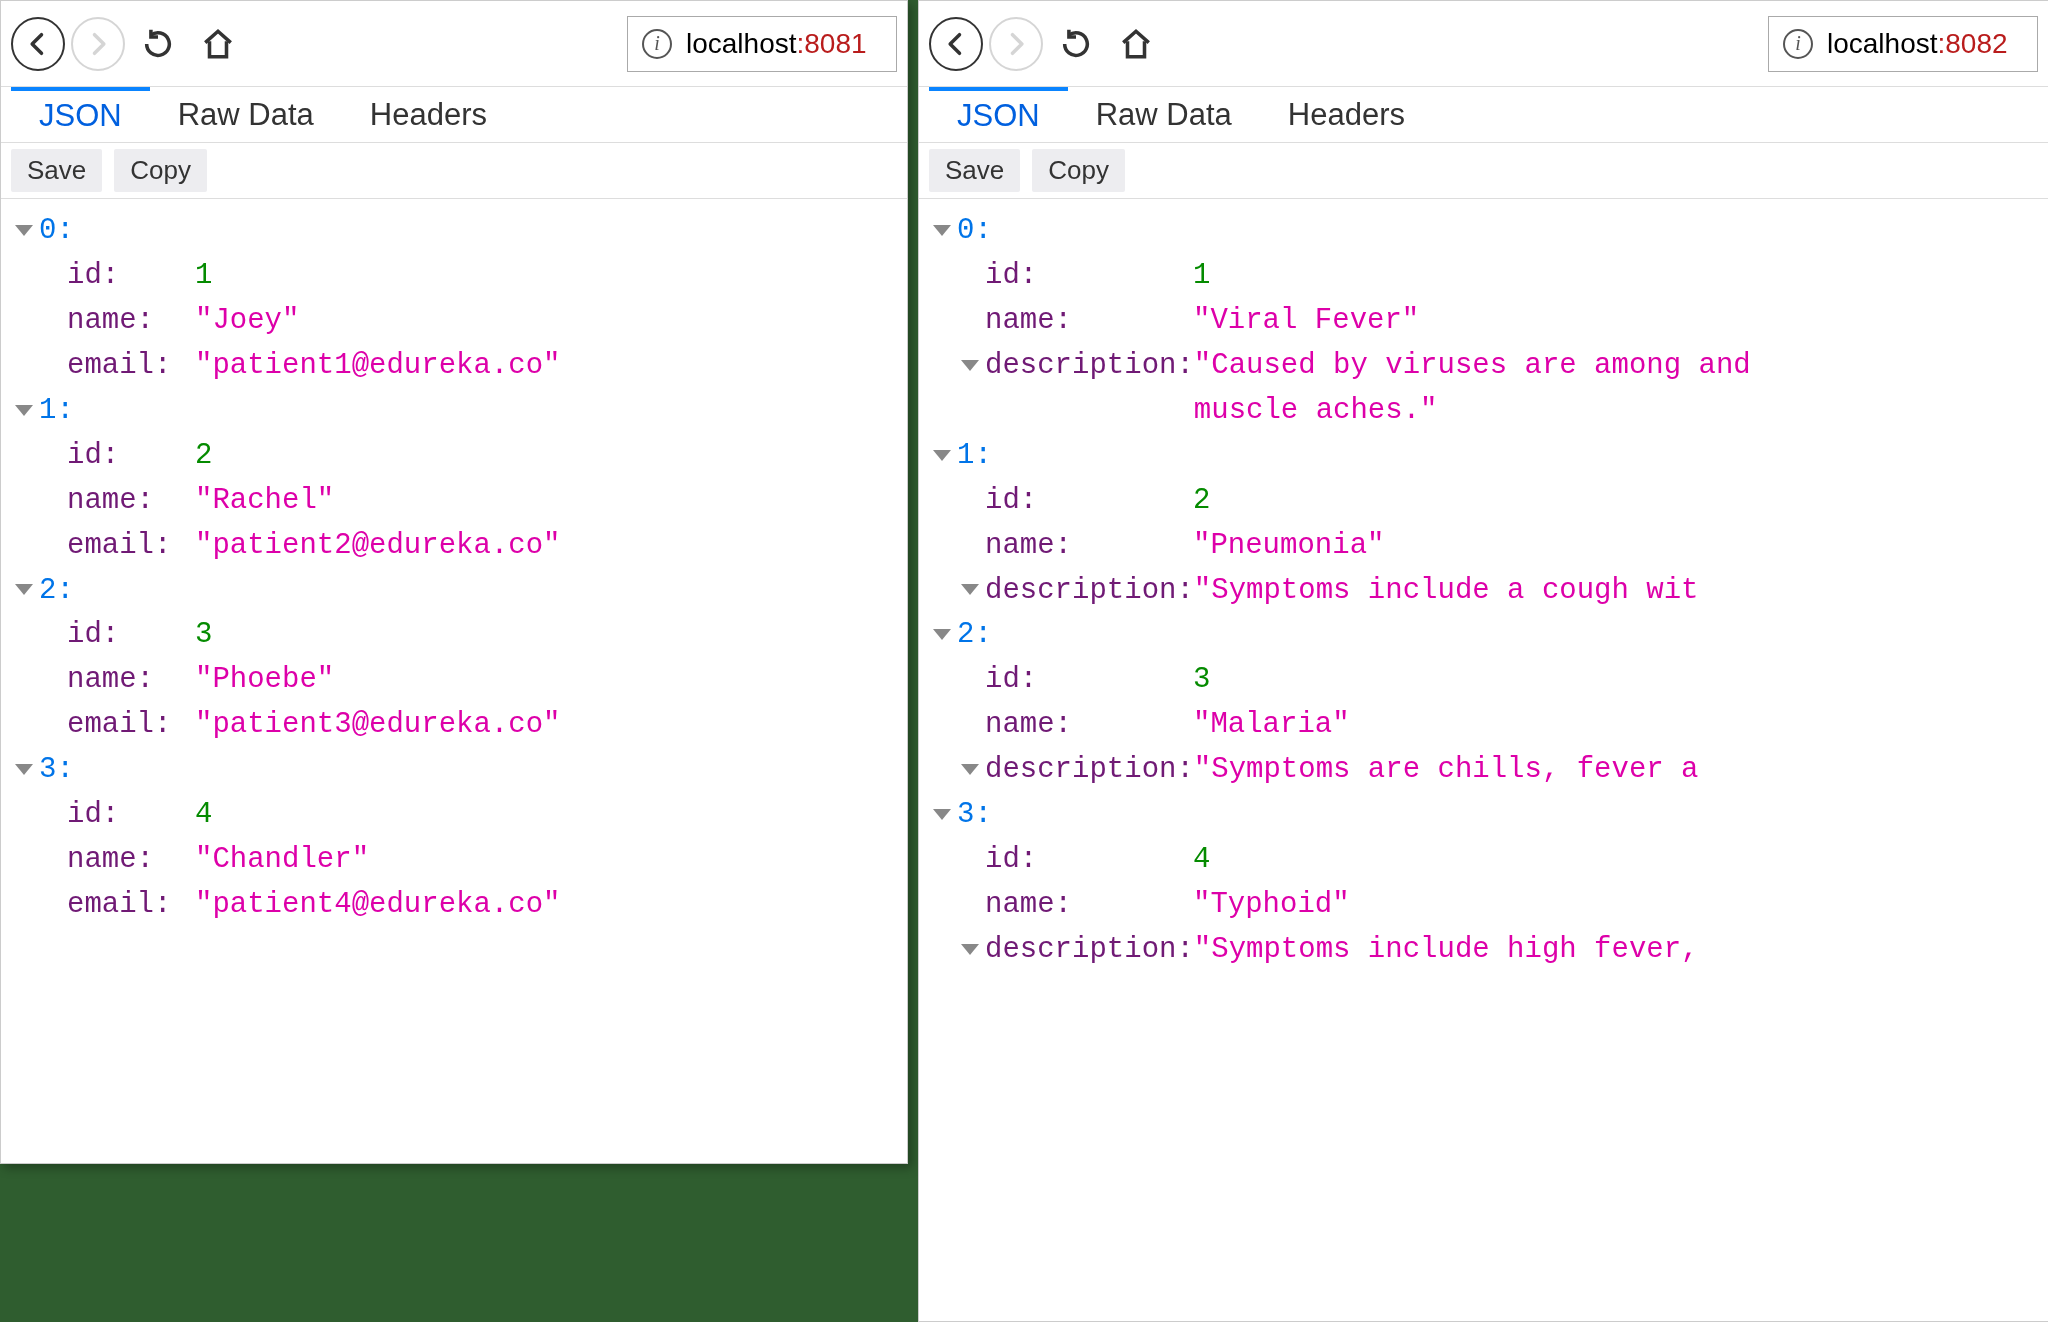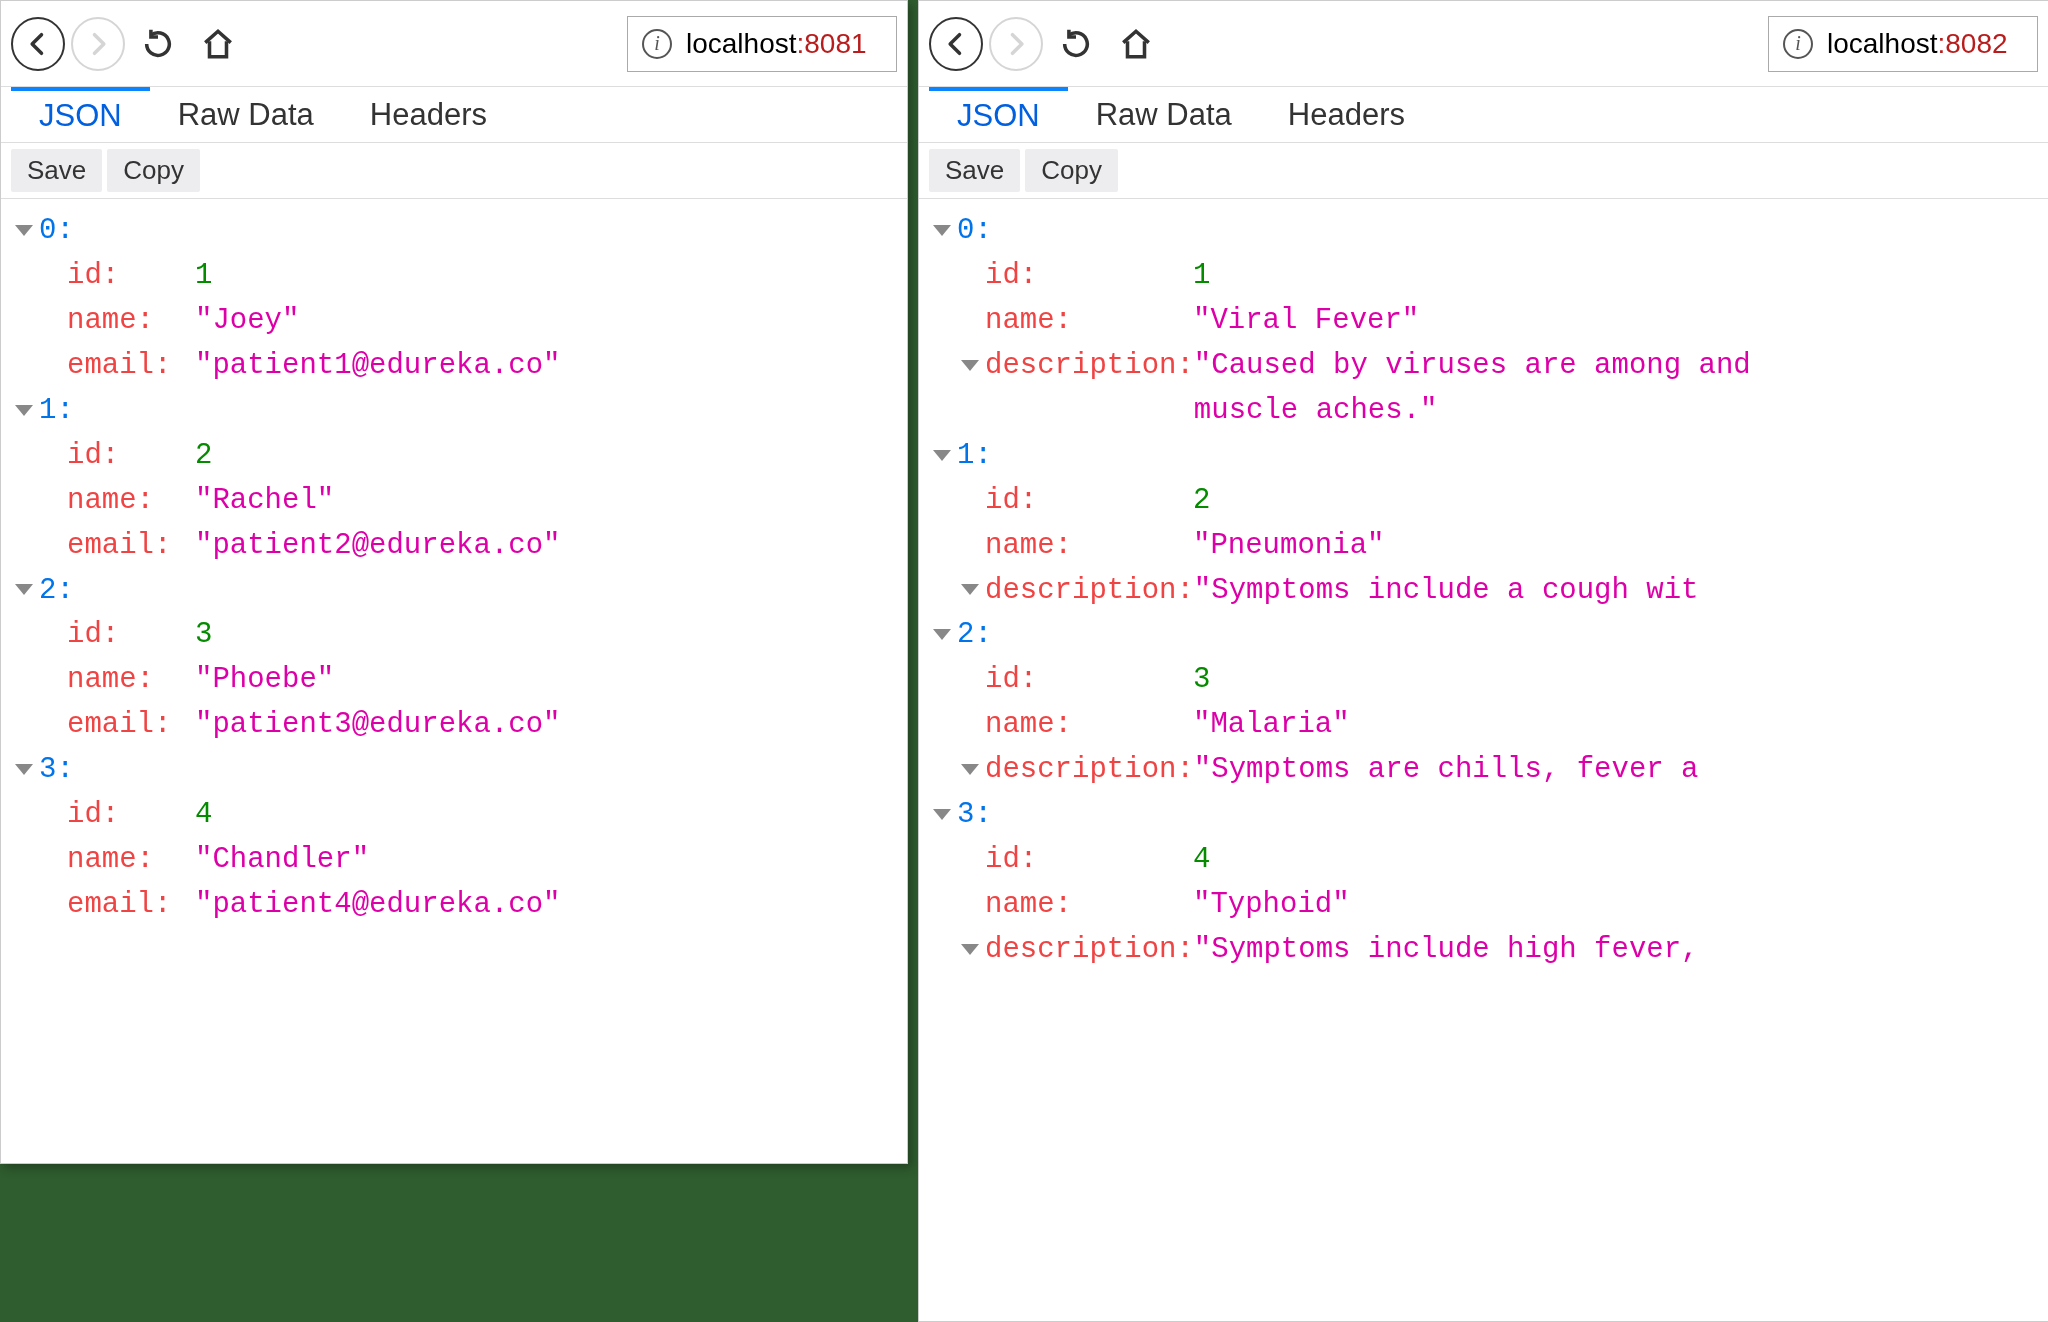--- a/index.html
+++ b/index.html
@@ -110,21 +110,21 @@
     border-top: 4px solid #0a84ff;
     margin-top: -1px;
   }
   
   .actions {
     display: flex;
     align-items: center;
     height: 56px;
     padding: 4px 10px;
     border-bottom: 1px solid #ddd;
-    gap: 5px;
+    gap: 12px;
     background: #fff;
   }
   .action-btn {
     padding: 6px 16px;
     background: #ededf0;
     font-size: 26px;
     color: #333;
     border-radius: 2px;
     cursor: pointer;
   }
@@ -143,21 +143,21 @@
     width: 0; height: 0;
     border-left: 9px solid transparent;
     border-right: 9px solid transparent;
     border-top: 11px solid #888;
     margin-right: 6px;
     vertical-align: middle;
   }
   .idx-row { color: #0074e8; }
   .prop-row { display: flex; }
   .prop-key {
-    color: #ef4444;
+    color: #701a75;
     min-width: 180px;
     padding-left: 52px;
     display: inline-block;
   }
   .browser.right .prop-key { min-width: 260px; }
   .prop-key.with-arrow { padding-left: 28px; }
   .val-num { color: #058b00; }
   .val-str { color: #dd00a9; }
   .val-str.multiline { white-space: normal; max-width: 640px; }
 </style>

